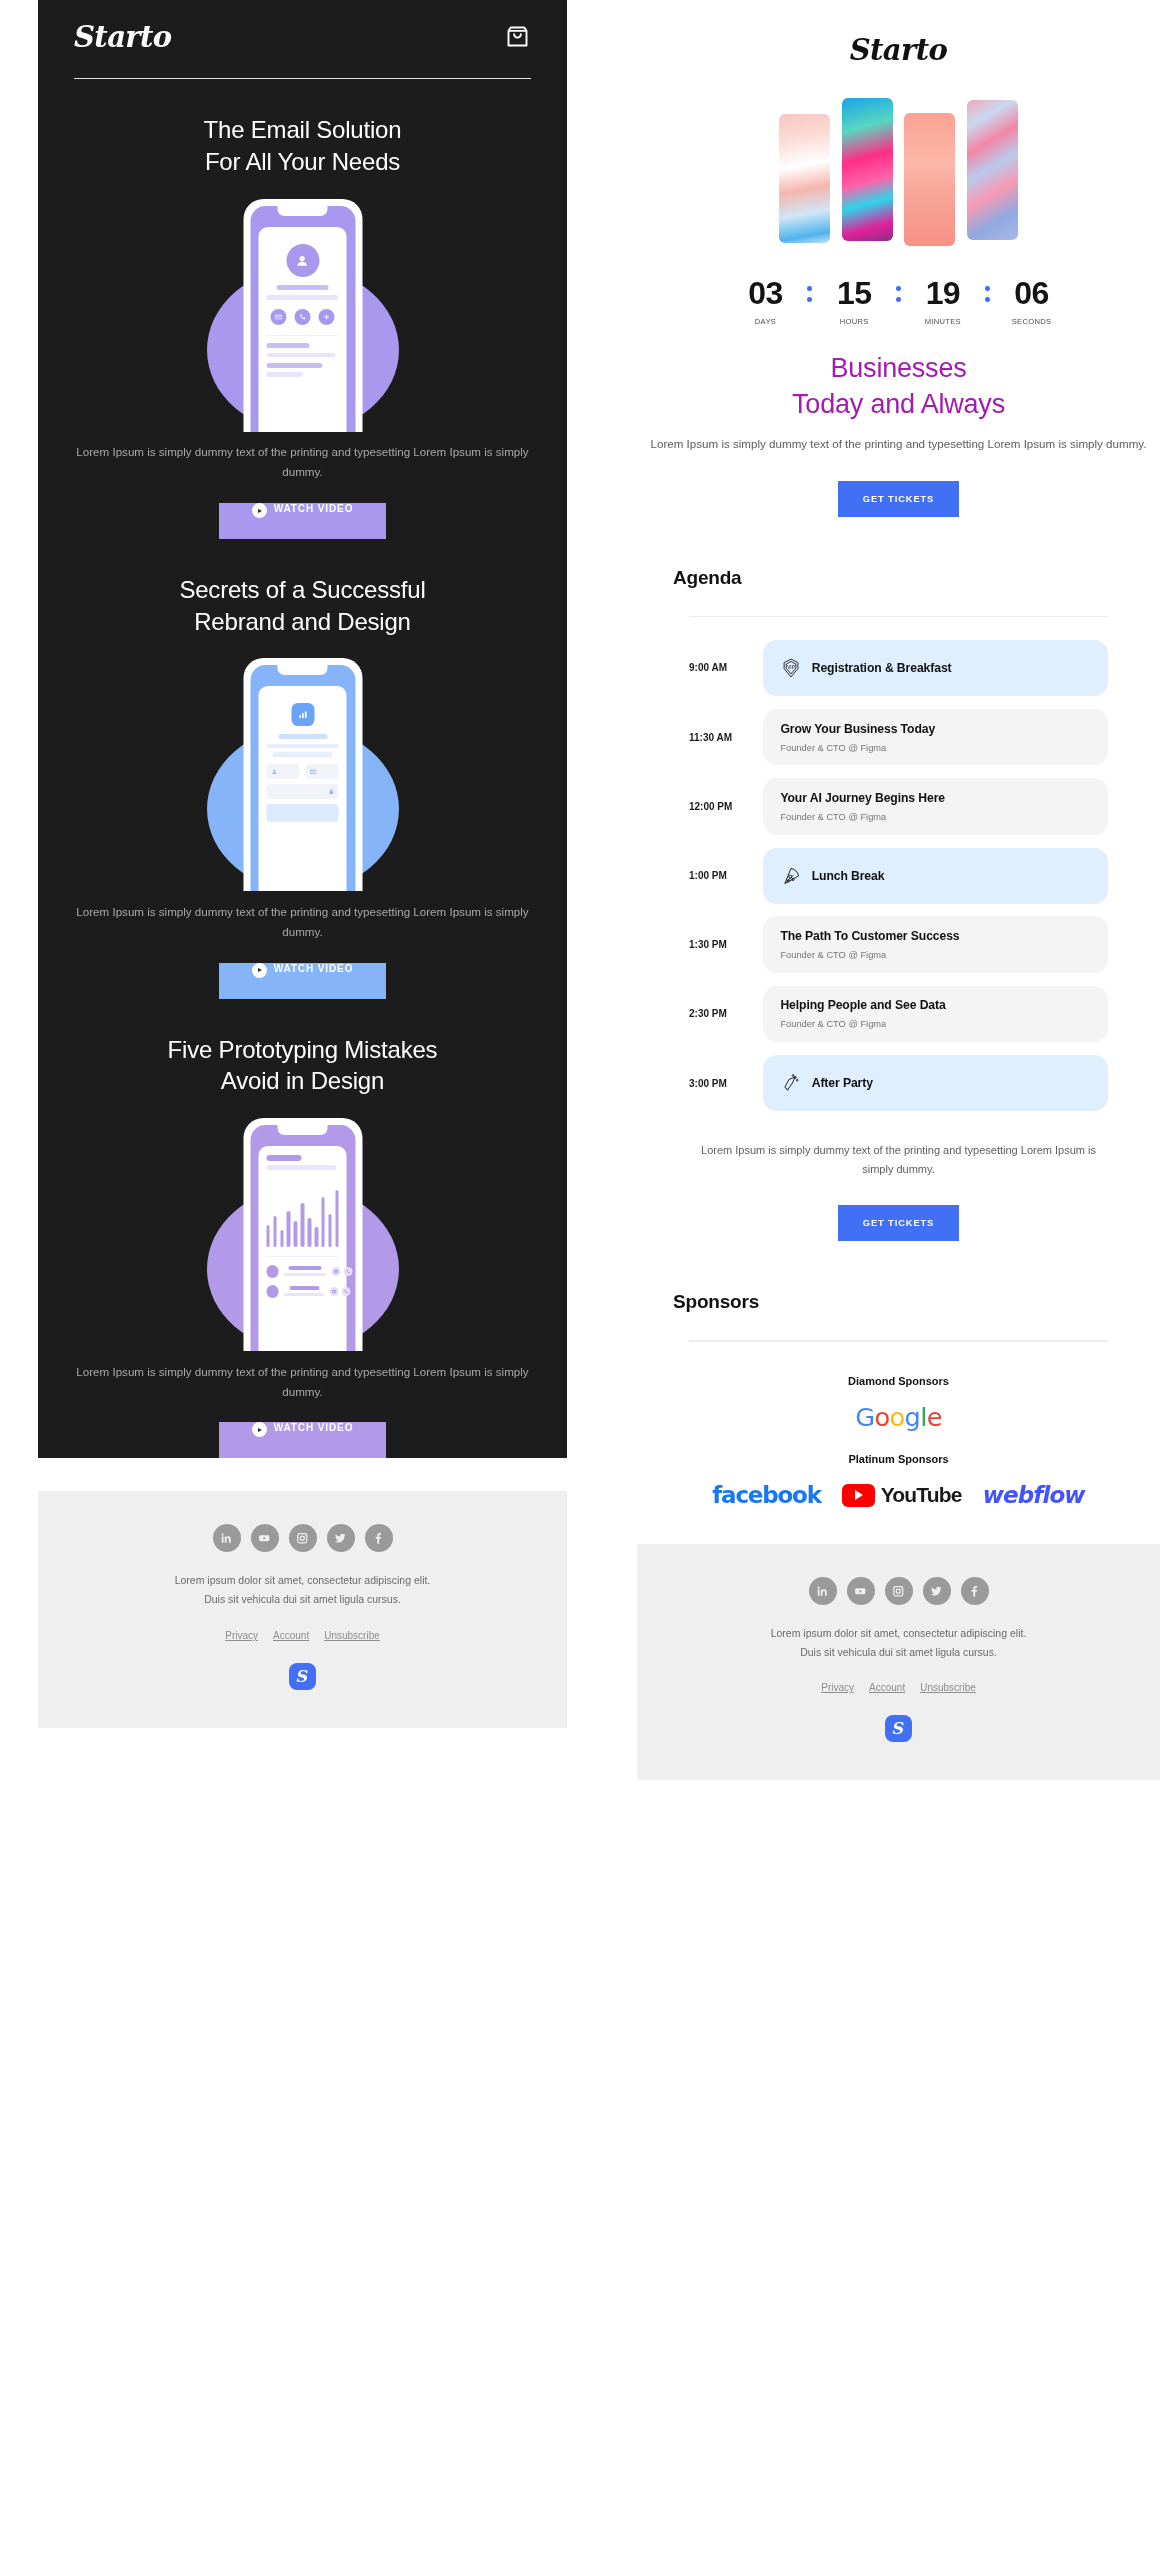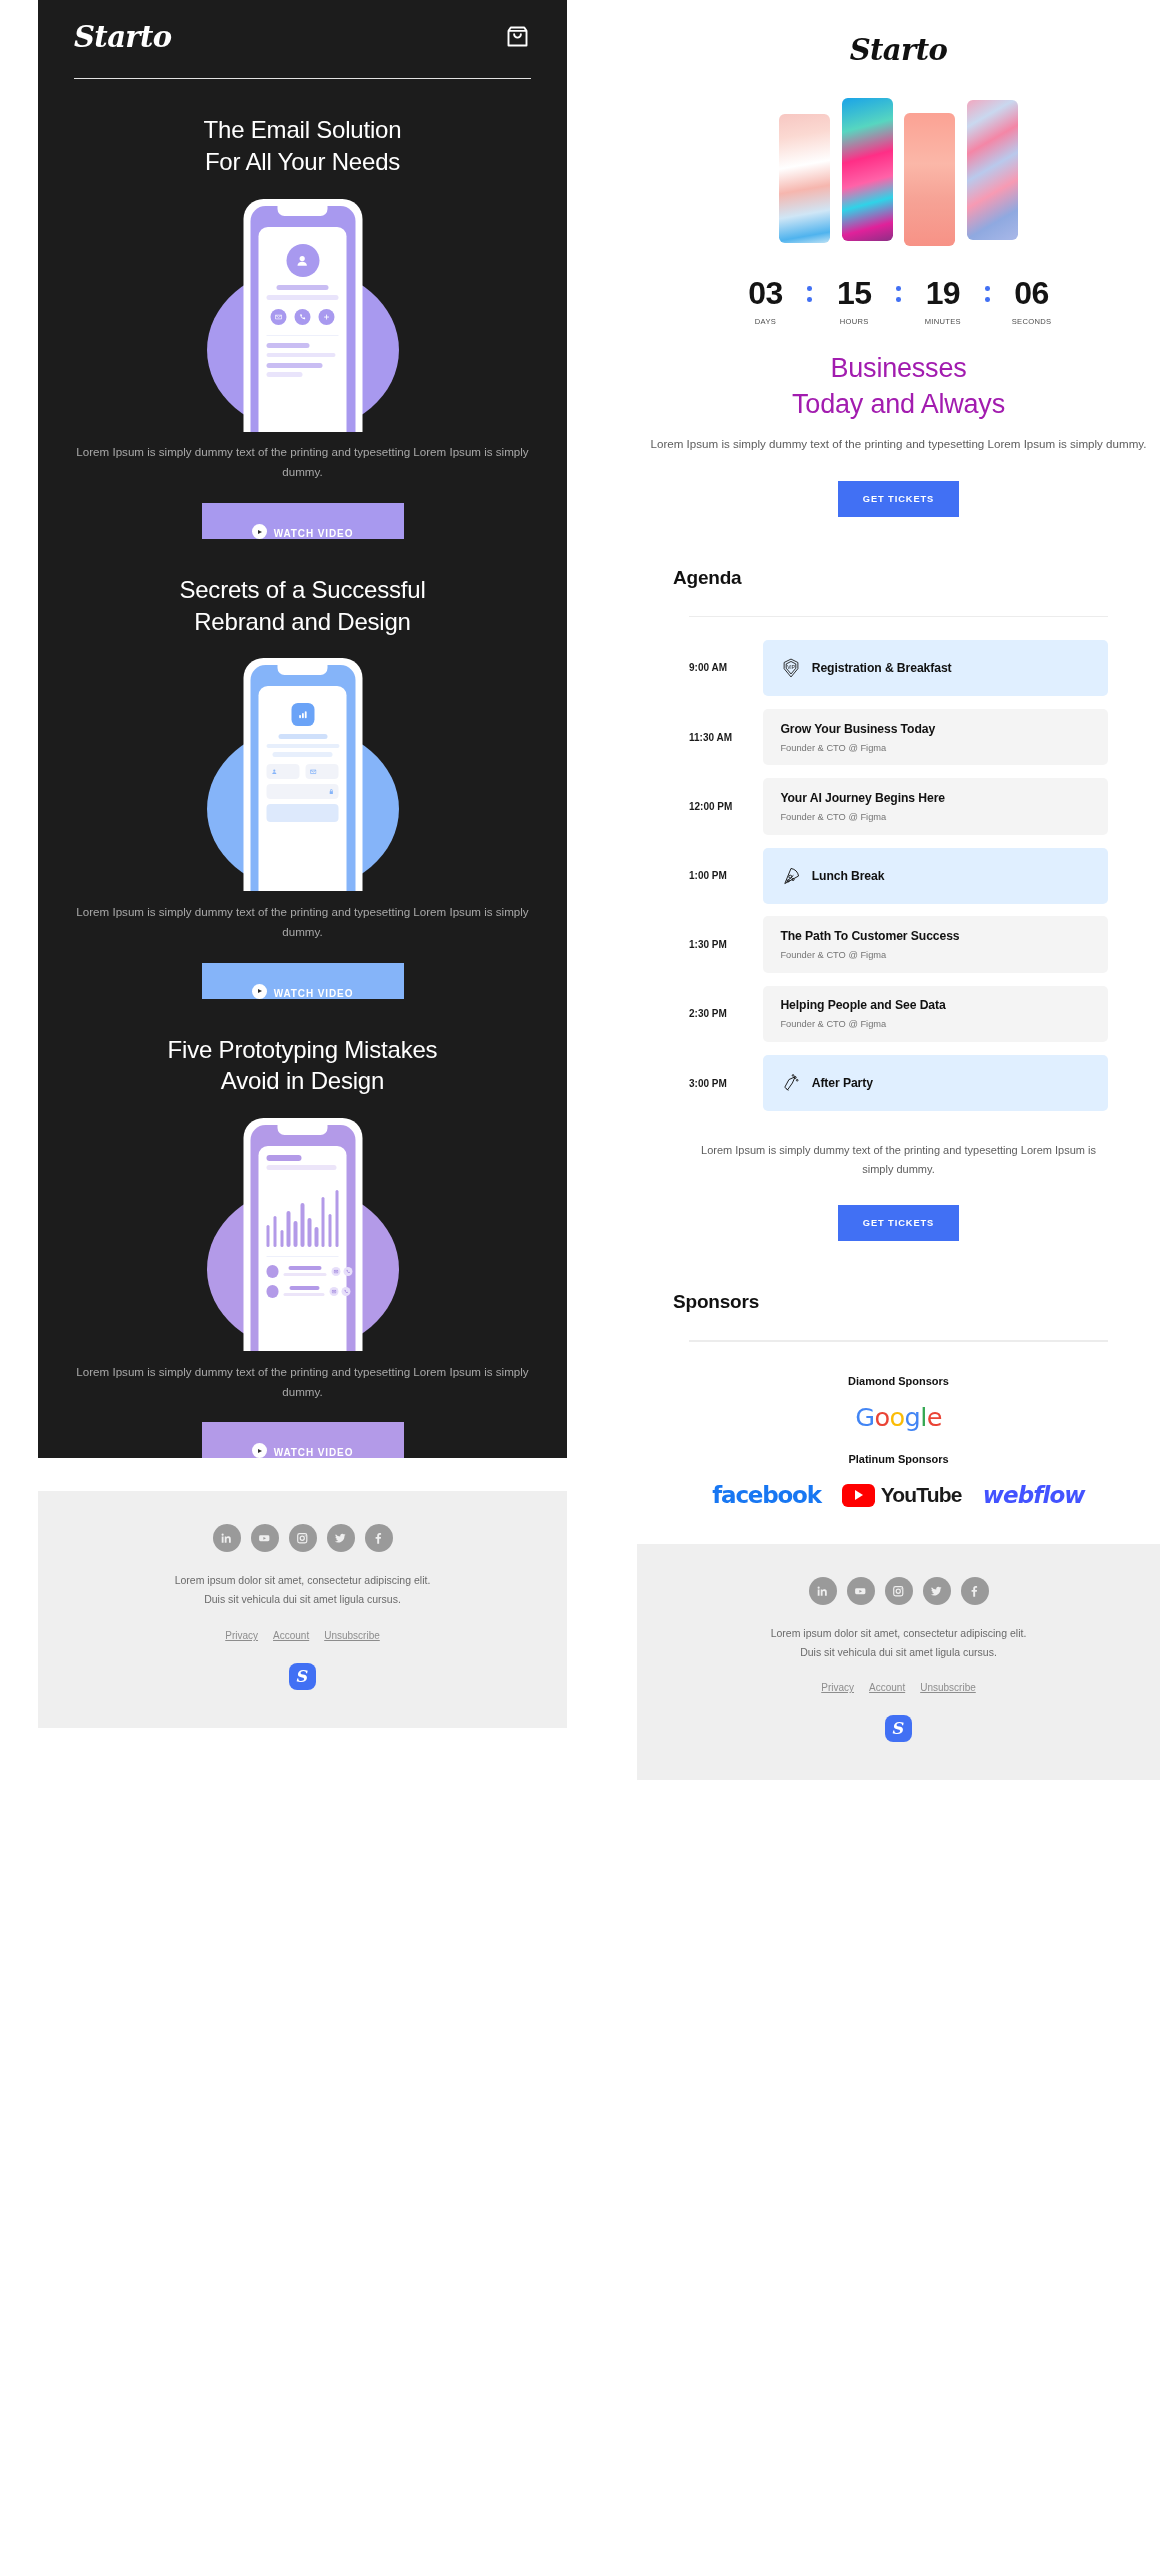--- a/index.html
+++ b/index.html
@@ -87,22 +87,22 @@
                 gap: 3.5px; height: 69px; margin-top: 8.1px; }
   .chart-area i { display: block; width: 5.2px; border-radius: 2.9px; background: #b39ae8; }
   .contact-row { display: flex; align-items: center; gap: 4.7px; margin-top: 7px; }
   .contact-av { width: 12.8px; height: 12.8px; border-radius: 50%; background: #b39ae8; flex: none; }
   .contact-lines { flex: 1; }
   .contact-acts { display: flex; gap: 2.9px; }
   .contact-acts span { width: 9.3px; height: 9.3px; border-radius: 50%;
                        background: #e7dffa; display: flex; align-items: center; justify-content: center; }
 
   .btn-watch {
-    display: flex; align-items: flex-end; justify-content: center; gap: 7px;
-    width: 202px; height: 36px; margin: 21px auto 0 auto;
+    display: flex; align-items: flex-start; justify-content: center; gap: 7px;
+    width: 167px; height: 36px; margin: 21px auto 0 auto;
     border: 0; cursor: pointer;
     color: #ffffff; font-size: 10px; font-weight: 700; letter-spacing: 0.9px;
   }
   .play-dot { width: 15px; height: 15px; border-radius: 50%; background: #ffffff;
               display: flex; align-items: center; justify-content: center; flex: none; }
   .play-dot::after { content: ""; border-left: 4.7px solid #2b2b2b;
                      border-top: 2.9px solid transparent; border-bottom: 2.9px solid transparent;
                      margin-left: 1.7px; }
 
   
@@ -154,21 +154,21 @@
     font-size: 9.3px; font-weight: 700; letter-spacing: 0.9px;
   }
 
   .sec-head { font-size: 19px; font-weight: 700; color: #111111;
               padding: 0 0 0 0; margin: 50px 0 0 36px; letter-spacing: -0.2px; }
   .sec-rule { height: 1.2px; background: #ececec; margin: 27px 52px 0 52px; }
 
   .agenda { margin: 23px 52px 0 52px; }
   .ag-row { display: flex; align-items: center; margin-top: 12.8px; }
   .ag-time { width: 74px; flex: none; font-size: 10px; font-weight: 700; color: #1a1a1a; }
-  .ag-card { flex: 1; border-radius: 5px; padding: 12.8px 17.4px; min-height: 56px;
+  .ag-card { flex: 1; border-radius: 14px; padding: 12.8px 17.4px; min-height: 56px;
              display: flex; align-items: center; gap: 9.3px; cursor: pointer; }
   .ag-card.plain { background: #f4f4f4; flex-direction: column; align-items: flex-start;
                    justify-content: center; gap: 7px; }
   .ag-card.highlight { background: #e0efff; }
   .ag-title { font-size: 12.2px; font-weight: 700; color: #111111; letter-spacing: -0.1px; }
   .ag-sub { font-size: 9.3px; color: #757575; }
   .ag-ic { width: 22px; height: 22px; flex: none; }
 
   .r-note { text-align: center; font-size: 11px; line-height: 1.7; color: #5d5d5d;
             margin: 30px 64px 0 64px; }

